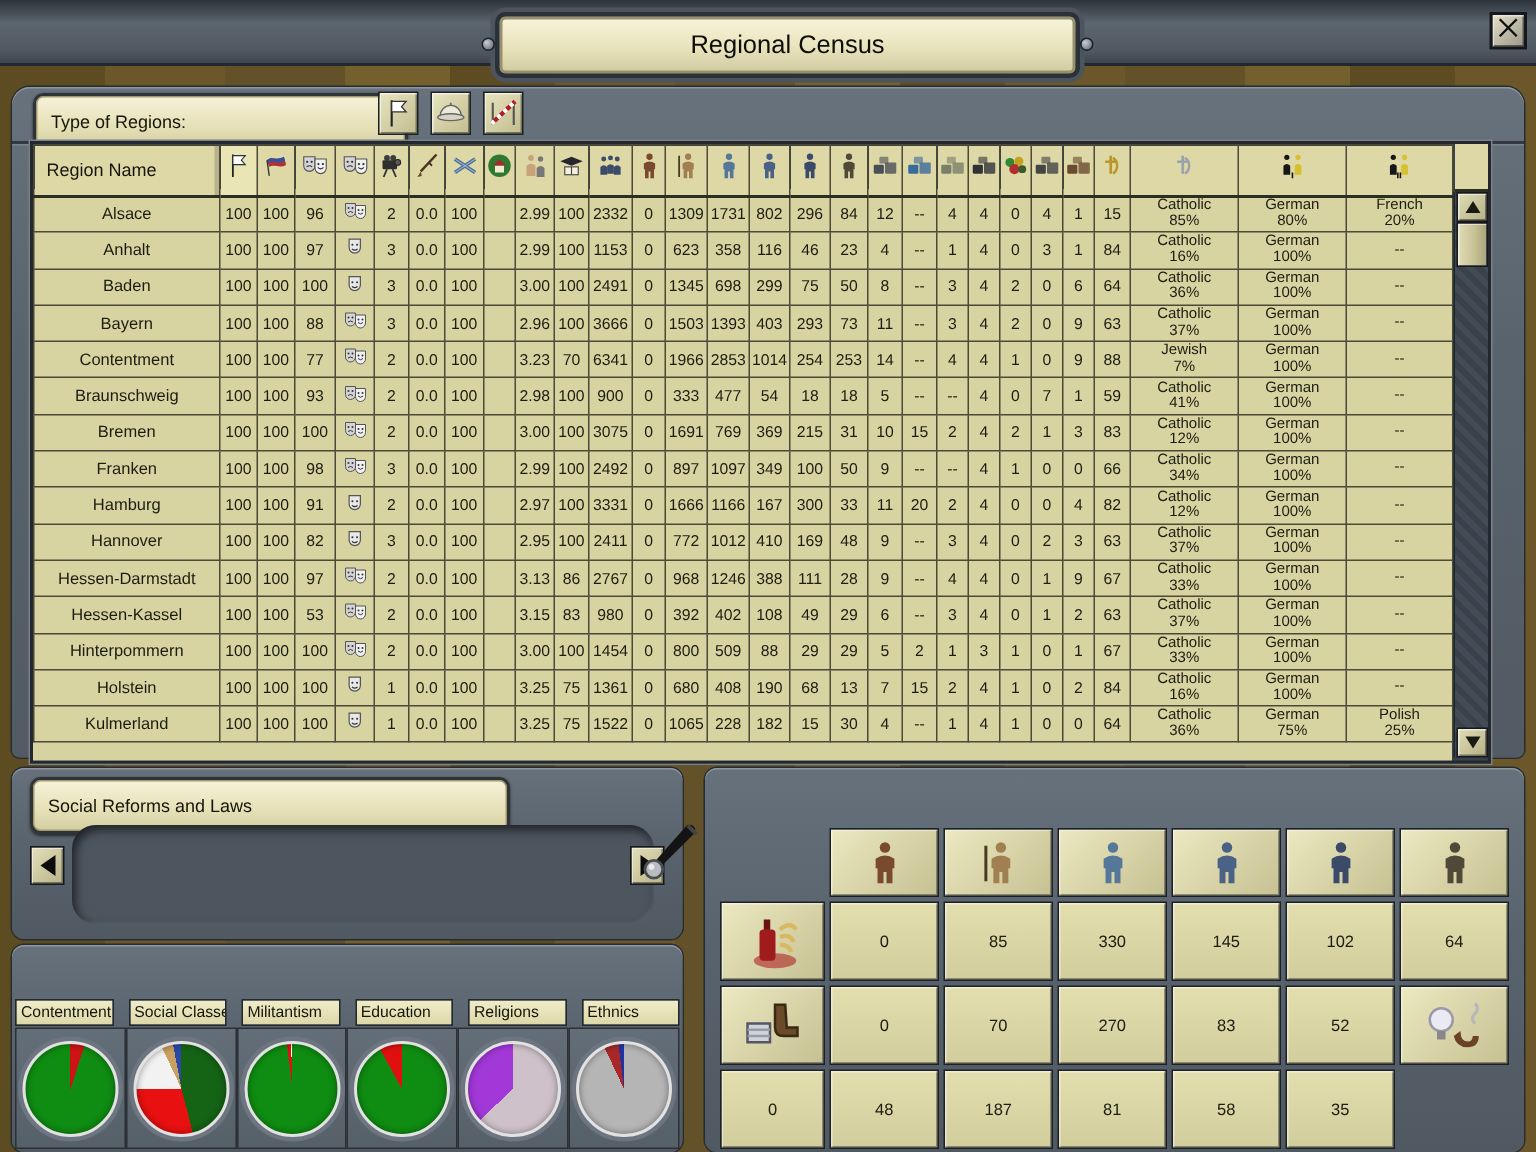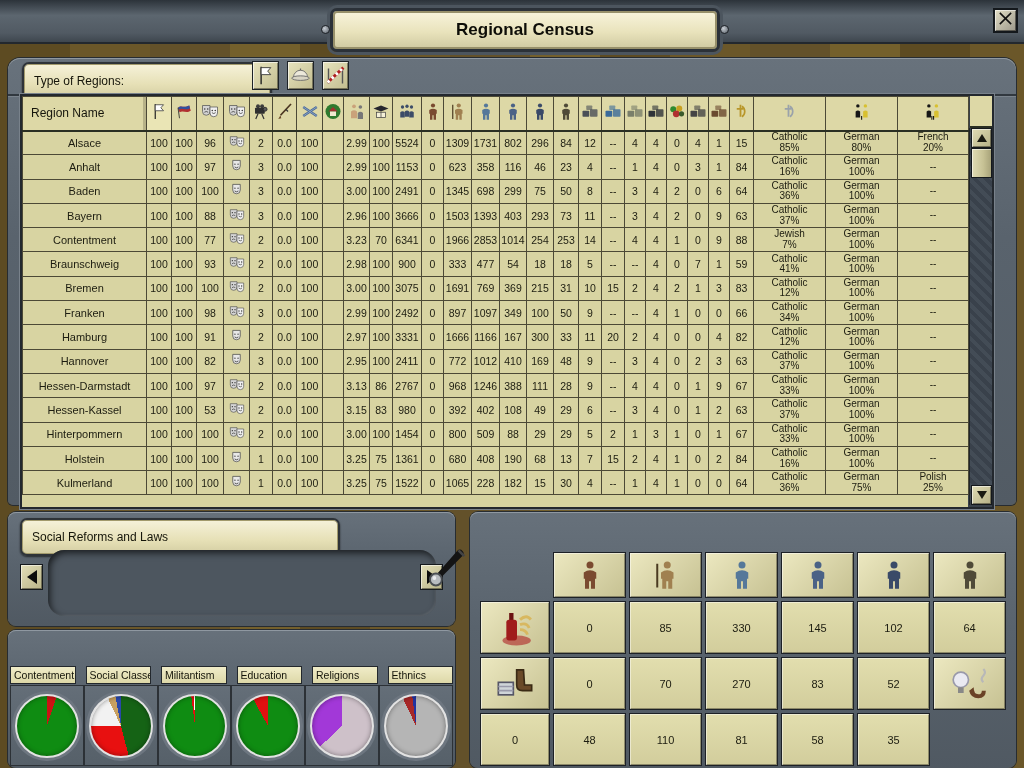--- a/index.html
+++ b/index.html
@@ -9,21 +9,21 @@
   .abs{position:absolute}
   button{border:none;background:none;padding:0;font:inherit;cursor:default}
 
   
   .top-bar{left:0;top:0;width:1024px;height:44px;
      background:linear-gradient(180deg,#2c333a,#5c666f 35%,#515a63 75%,#3a424a);
      box-shadow:inset 0 -2px 0 #23282e}
   .title-plaque{left:330px;top:8px;width:384px;height:38px;border:3px solid #2b3138;border-radius:7px;
      background:linear-gradient(180deg,#f8f4dc,#e9e3bc 55%,#cfc9a0);
      box-shadow:0 0 0 3px #4c555e,inset 0 0 0 2px #97906a;
-     display:flex;align-items:center;justify-content:center;font-size:17px;font-weight:bold;color:#0e0e08}
+     display:flex;align-items:center;justify-content:center;font-size:17px;font-weight:normal;color:#0e0e08}
   .screw{position:absolute;width:7px;height:7px;border-radius:50%;
      background:radial-gradient(circle at 35% 35%,#c9ced4,#565e66);border:1px solid #1d2126}
   .screw.s1{left:-12px;top:14px}.screw.s2{right:-12px;top:14px}
   .close-btn{left:993px;top:8px;width:25px;height:25px;border:2px solid #14181c;
      background:linear-gradient(135deg,#e3dfc6,#9b978a);box-shadow:inset 1px 1px 0 #fff8,inset -1px -1px 0 #0007}
 
   
   .main-panel{left:8px;top:58px;width:1008px;height:447px;border-radius:12px 12px 5px 5px;
      background:linear-gradient(180deg,#68727c,#59636d 40%,#525b64);
      box-shadow:inset 0 1px 0 #8f98a1,0 0 0 1px #272c31}
@@ -412,21 +412,21 @@
           <td>96</td>
           <td><svg width="20" height="16" viewBox="0 0 24 24" style="color:#333">
               <use href="#s-mask2"></use>
             </svg></td>
           <td>2</td>
           <td>0.0</td>
           <td>100</td>
           <td></td>
           <td>2.99</td>
           <td>100</td>
-          <td>5524</td>
+          <td>2332</td>
           <td>0</td>
           <td>1309</td>
           <td>1731</td>
           <td>802</td>
           <td>296</td>
           <td>84</td>
           <td>12</td>
           <td>--</td>
           <td>4</td>
           <td>4</td>
@@ -1012,21 +1012,21 @@
       <div class="ncell">270</div>
       <div class="ncell">83</div>
       <div class="ncell">52</div>
       <div class="ncell icon">
         <svg width="40" height="42" viewBox="0 0 24 24" style="color:#333">
           <use href="#s-lux"></use>
         </svg>
       </div>
       <div class="ncell">0</div>
       <div class="ncell">48</div>
-      <div class="ncell">110</div>
+      <div class="ncell">187</div>
       <div class="ncell">81</div>
       <div class="ncell">58</div>
       <div class="ncell">35</div>
     </div>
 </div>
 
 <svg class="abs pen-cursor" width="46" height="52" viewBox="0 0 24 24">
     <use href="#s-pen"></use>
   </svg>
 

